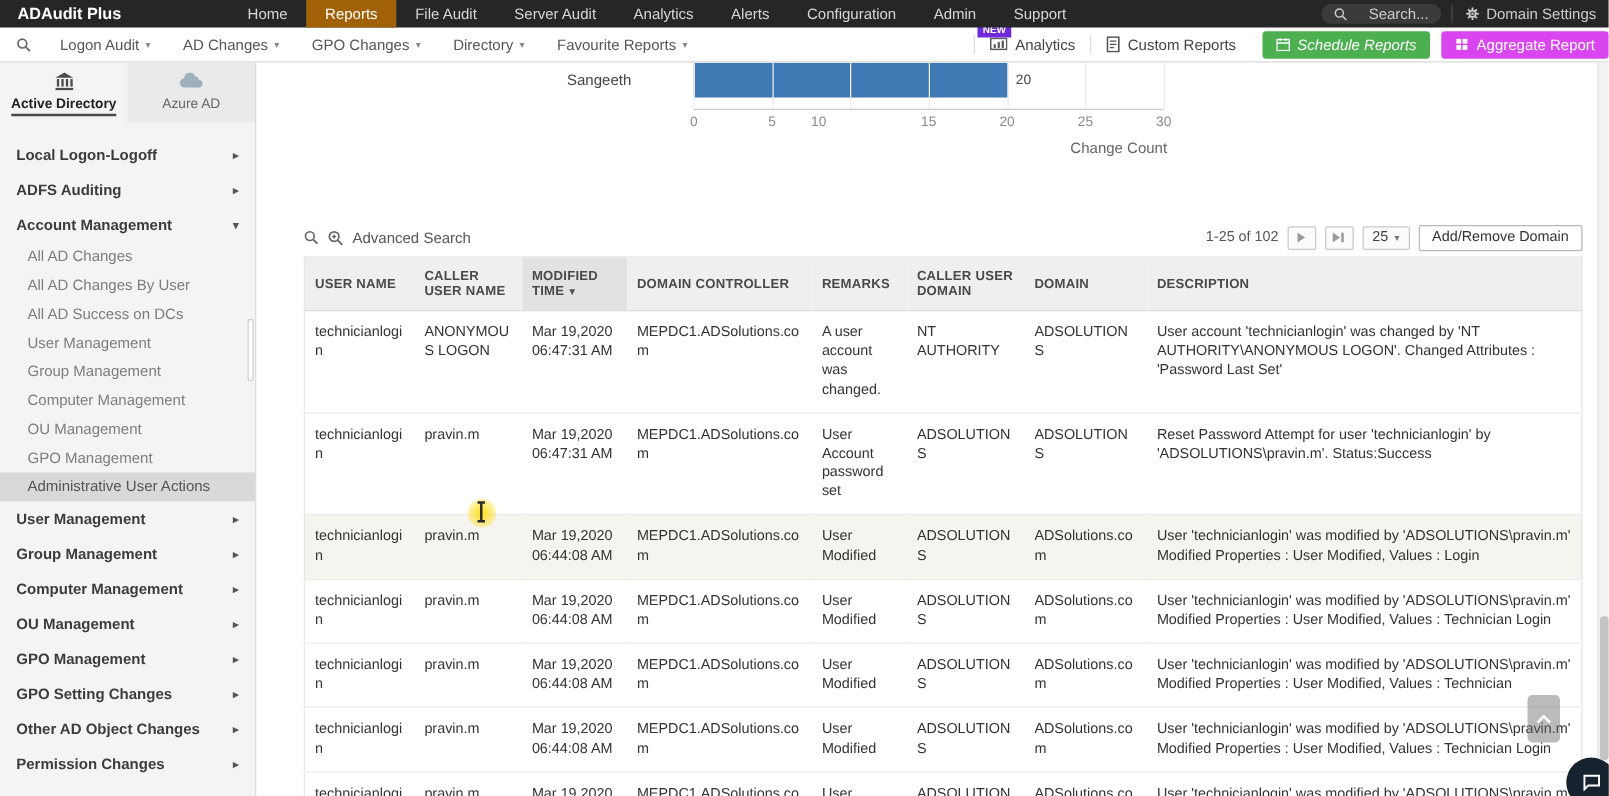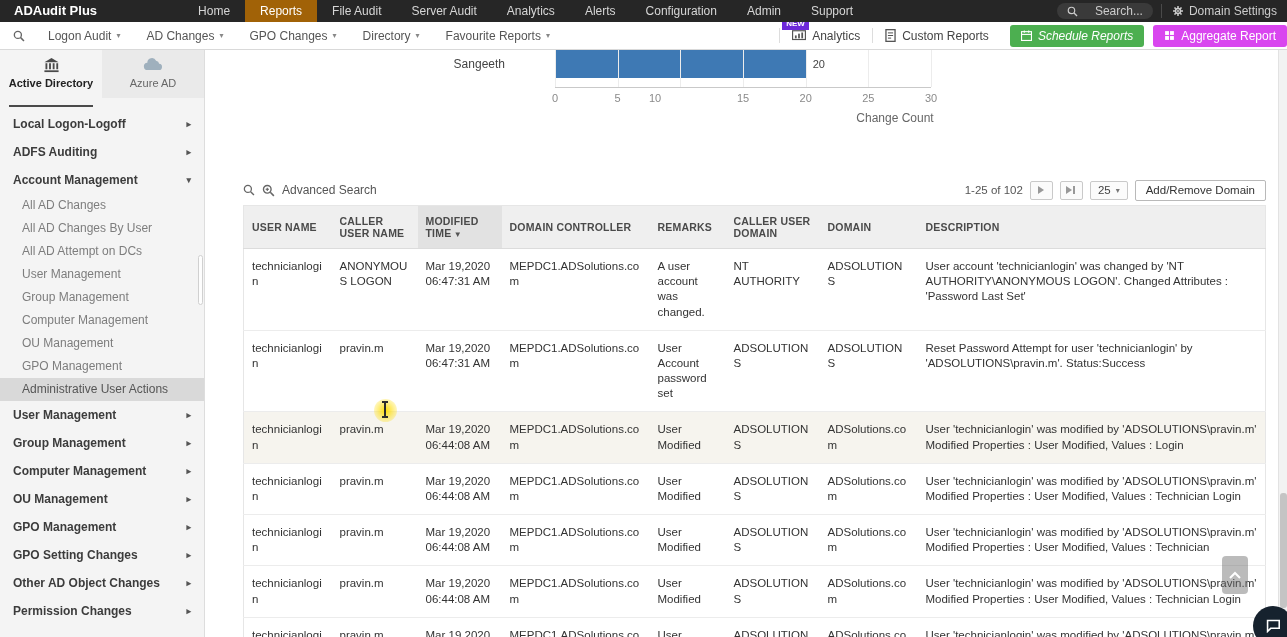--- a/index.html
+++ b/index.html
@@ -30,21 +30,21 @@
   .badge-new{position:absolute;top:-4px;left:2px;background:#6d28d9;color:#fff;font-size:8px;font-weight:bold;padding:1px 4px;line-height:10px;}
   .btn-green{background:#4caf50;color:#fff;border-radius:3px;padding:4px 11px;display:flex;gap:6px;align-items:center;margin:0 9px;cursor:pointer;font-style:italic;}
   .btn-dark{background:#d946ef;color:#fff;border-radius:3px;padding:4px 11px;display:flex;gap:6px;align-items:center;cursor:pointer;}
 
   
   .sidebar{position:absolute;top:50px;left:0;width:205px;bottom:0;background:#f4f4f4;border-right:1px solid #ddd;overflow:hidden;z-index:20;}
   .side-tabs{display:flex;height:48px;}
   .side-tab{flex:1;text-align:center;padding-top:7px;font-size:11px;color:#666;cursor:pointer;background:#eaeaea;}
   .side-tab .ticon{display:flex;justify-content:center;height:18px;margin-bottom:2px;color:#4a4a4a;}
   .side-tab.active{background:#f4f4f4;color:#222;font-weight:bold;}
-  .side-tab.active .tlabel{border-bottom:2px solid #4a4a4a;padding-bottom:16px;}
+  .side-tab.active .tlabel{border-bottom:2px solid #4a4a4a;padding-bottom:2px;}
   .side-menu{padding-top:12px;}
   .side-item{height:28px;display:flex;align-items:center;padding:0 13px;font-weight:bold;color:#3c3c3c;font-size:12px;cursor:pointer;}
   .side-item .arrow{margin-left:auto;font-size:9px;color:#555;}
   .side-sub{height:23px;line-height:23px;padding-left:22px;color:#7d7d7d;font-size:12px;cursor:pointer;}
   .side-sub.selected{background:#d9d9d9;color:#555;}
   .side-scrollthumb{position:absolute;right:1px;top:205px;width:5px;height:50px;background:#fdfdfd;border:1px solid #d0d0d0;border-radius:3px;}
 
   
   .main{position:absolute;top:50px;left:205px;right:9px;bottom:0;background:#fff;overflow:hidden;}
   .chart-region{position:relative;height:125px;}
@@ -245,21 +245,21 @@
       <div class="side-item">
         <span>ADFS Auditing</span>
         <span class="arrow">▸</span>
       </div>
       <div class="side-item">
         <span>Account Management</span>
         <span class="arrow">▾</span>
       </div>
       <div class="side-sub">All AD Changes</div>
       <div class="side-sub">All AD Changes By User</div>
-      <div class="side-sub">All AD Attempt on DCs</div>
+      <div class="side-sub">All AD Success on DCs</div>
       <div class="side-sub">User Management</div>
       <div class="side-sub">Group Management</div>
       <div class="side-sub">Computer Management</div>
       <div class="side-sub">OU Management</div>
       <div class="side-sub">GPO Management</div>
       <div class="side-sub selected">Administrative User Actions</div>
       <div class="side-item">
         <span>User Management</span>
         <span class="arrow">▸</span>
       </div>

